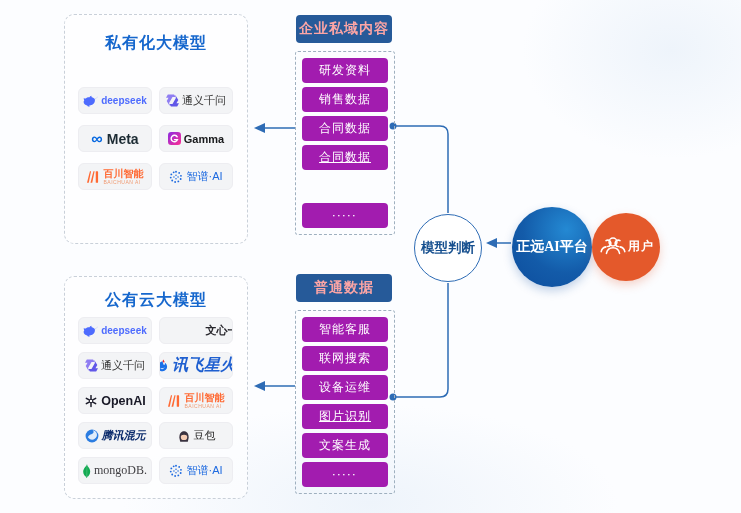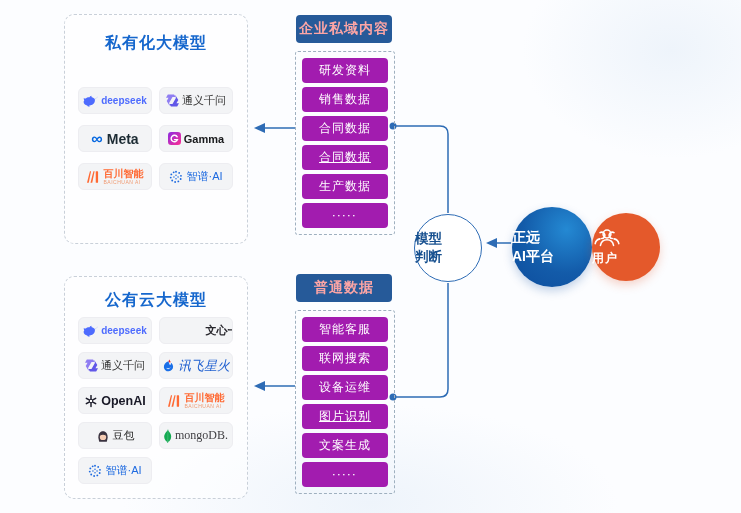--- a/index.html
+++ b/index.html
@@ -28,21 +28,21 @@
   .lbl-ds{font-size:10px;font-weight:bold;color:#4d6bfe;}
   .lbl-cn{font-size:11px;color:#333;}
   .lbl-meta{font-size:14px;font-weight:bold;color:#1c2b33;}
   .meta-inf{font-size:16px;font-weight:bold;color:#0668e1;line-height:1;margin-right:1px;}
   .lbl-gamma{font-size:11px;font-weight:bold;color:#17181a;}
   .lbl-bc{display:flex;flex-direction:column;align-items:flex-start;line-height:1;}
   .lbl-bc .t{font-size:10px;font-weight:bold;color:#ff6933;}
   .lbl-bc .s{font-size:5px;color:#f09a72;letter-spacing:.5px;margin-top:1px;}
   .lbl-zp{font-size:11px;font-weight:normal;color:#1f6be0;}
   .lbl-wx{font-size:11px;font-weight:bold;color:#27262c;margin-left:47px;}
-  .lbl-xf{font-size:13px;font-weight:normal;color:#1f5fd0;font-style:italic;}
+  .lbl-xf{font-size:16px;font-weight:bold;color:#1f5fd0;font-style:italic;}
   .lbl-oa{font-size:12.5px;font-weight:bold;color:#191927;}
   .lbl-hy{font-size:11px;font-weight:bold;font-style:italic;color:#0a2a6b;}
   .lbl-db{font-size:11px;color:#1f1f1f;}
   .lbl-mg{font-size:12px;color:#3f3e42;font-family:"Liberation Serif","DejaVu Serif",serif;}
 
   
   .col-header{position:absolute;width:96px;height:28px;background:#265a99;border-radius:4px;
     color:#fca5a5;font-size:14px;font-weight:bold;display:flex;align-items:center;justify-content:center;
     letter-spacing:1px;}
   .hdr1{left:296px;top:15px;}
@@ -52,22 +52,22 @@
   .colbox2{left:295px;top:310px;}
   .data-item{position:absolute;left:6px;width:86px;height:25px;background:#a21caf;border-radius:4px;
     color:#fff;font-size:12px;display:flex;align-items:center;justify-content:center;letter-spacing:1px;}
   .di0{top:6px;}.di1{top:35px;}.di2{top:64px;}.di3{top:93px;text-decoration:underline;}.di4{top:122px;}.di5{top:151px;}
   .di-dots{font-size:9px;letter-spacing:2px;font-weight:bold;}
 
   
   .overlay{position:absolute;left:0;top:0;pointer-events:none;}
 
   
-  .node{position:absolute;border-radius:50%;display:flex;flex-direction:column;align-items:flex-start;
-    justify-content:center;text-align:center;}
+  .node{position:absolute;border-radius:50%;display:flex;flex-direction:row;align-items:center;
+    justify-content:center;text-align:center;font-family:Liberation Serif, serif;}
   .node-judge{left:414px;top:214px;width:68px;height:68px;background:#fff;
     border:1.5px solid #2e6cb5;box-sizing:border-box;color:#17508f;font-size:13.5px;font-weight:bold;line-height:1.35;}
   .node-platform{left:512px;top:207px;width:80px;height:80px;color:#fff;font-size:14px;font-weight:bold;
     line-height:1.35;background:radial-gradient(circle at 68% 28%,#2489d3 0%,#135ba9 55%,#0d4d9d 100%);
     box-shadow:0 4px 10px rgba(18,80,160,.25);}
   .node-user{left:592px;top:213px;width:68px;height:68px;background:#e4592b;color:#fff;
     font-size:12px;font-weight:bold;box-shadow:0 4px 10px rgba(228,89,43,.25);}
   .node-user .u-label{margin-top:-1px;letter-spacing:1px;}
 </style>
 </head>
@@ -238,20 +238,29 @@
             </svg>
           </span>
         <span class="lbl lbl-bc">
             <span class="t">百川智能</span>
             <span class="s">BAICHUAN AI</span>
           </span>
       </div>
       <div class="chip">
         <span>
             <svg width="14" height="14" viewBox="0 0 24 24">
+              <circle cx="12" cy="12" r="11" fill="#2b7de1"></circle>
+              <path d="M5 14c2-5 7-4 9-7 1.5-2 .5-4-1-5 6 1 9 6 7 11s-8 7-12 4c-2-1.5-3-3-3-3z" fill="#fff" opacity=".85"></path>
+            </svg>
+          </span>
+        <span class="lbl lbl-hy">腾讯混元</span>
+      </div>
+      <div class="chip">
+        <span>
+            <svg width="14" height="14" viewBox="0 0 24 24">
               <circle cx="12" cy="12" r="11" fill="#f3f3f5"></circle>
               <path d="M4 15c0-7 3-11 8-11s8 4 8 11l-1.5 7h-13z" fill="#3a3340"></path>
               <circle cx="12" cy="13.5" r="5.5" fill="#f6cdb5"></circle>
               <path d="M6.5 11.5c1-4.5 3-6 5.5-6s4.5 1.5 5.5 6c-1.8-1.2-3.6-1.8-5.5-1.8s-3.7.6-5.5 1.8z" fill="#3a3340"></path>
             </svg>
           </span>
         <span class="lbl lbl-db">豆包</span>
       </div>
       <div class="chip">
         <span>
@@ -285,21 +294,20 @@
       </div>
     </div>
   </div>
 
   <div class="col-header hdr1">企业私域内容</div>
   <div class="col-box colbox1">
     <div class="data-item di0">研发资料</div>
     <div class="data-item di1">销售数据</div>
     <div class="data-item di2">合同数据</div>
     <div class="data-item di3">合同数据</div>
-    <div class="data-item di4">生产数据</div>
     <div class="data-item di5 di-dots">·····</div>
   </div>
 
   <div class="col-header hdr2">普通数据</div>
   <div class="col-box colbox2">
     <div class="data-item di0">智能客服</div>
     <div class="data-item di1">联网搜索</div>
     <div class="data-item di2">设备运维</div>
     <div class="data-item di3">图片识别</div>
     <div class="data-item di4">文案生成</div>

